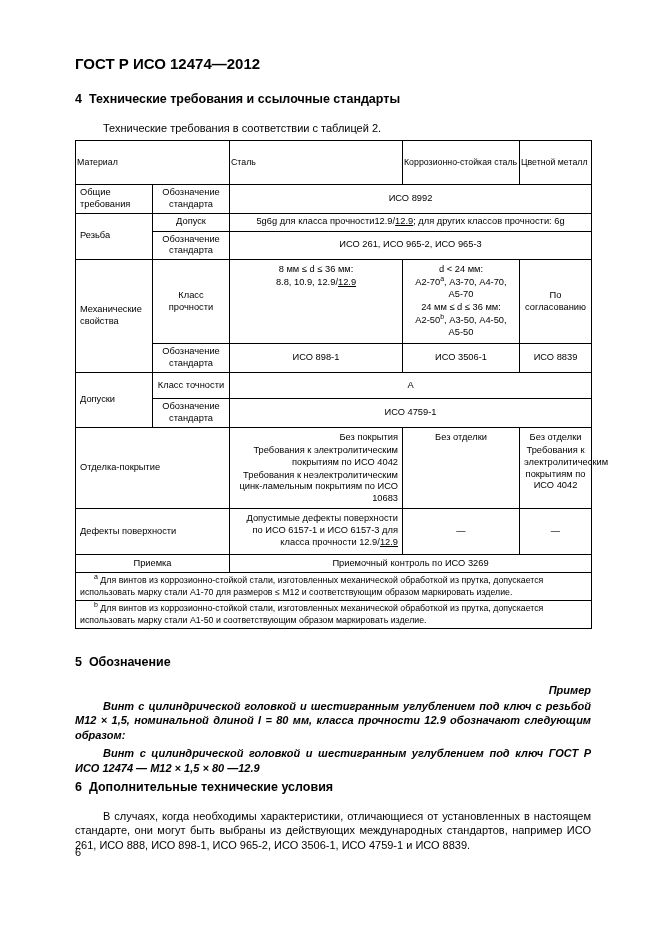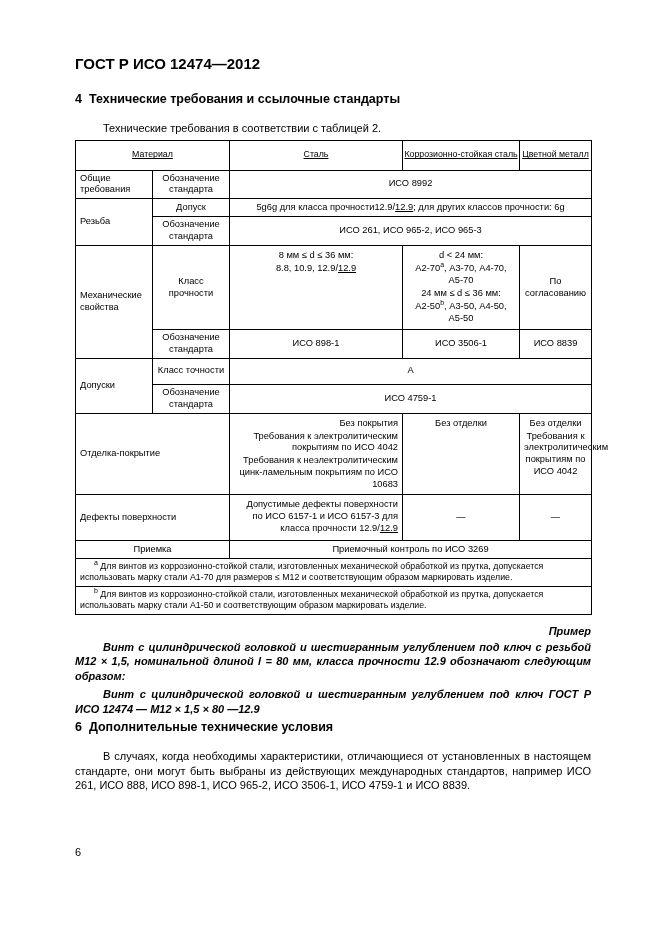--- a/index.html
+++ b/index.html
@@ -24,21 +24,21 @@
 
   .spec-table {
     border-collapse: collapse;
     width: 516px;
     font-size: 9.3px;
     line-height: 1.28;
     border: 1.5px solid #000;
     table-layout: fixed;
   }
   .spec-table td { border: 1px solid #000; padding: 2px 4px; vertical-align: middle; }
-  .spec-table tr.hdr td { text-align: center; font-size: 8.8px; padding: 2px 1px; text-decoration: underline; }
+  .spec-table tr.hdr td { text-align: left; font-size: 8.8px; padding: 16px 1px; }
   .ctr  { text-align: center; }
   .lbl  { text-align: left; padding-left: 5px; }
   .top  { vertical-align: top !important; padding-top: 4px !important; }
   .leftcell { text-align: right; }
   .u { text-decoration: underline; }
   .spec-table sup { font-size: 7px; line-height: 0; }
   .cellblock { margin-bottom: 1px; }
   .fn { font-size: 8.8px; padding: 3px 6px 4px 6px; text-indent: 14px; line-height: 1.3; vertical-align: top; }
 
   .example-label { font-size: 11px; font-weight: bold; font-style: italic; margin: 10px 0 3px 0; text-indent: 28px; text-align: right; }
@@ -160,20 +160,21 @@
       <tr>
         <td colspan="5" class="fn"><sup>a</sup> <span>Для винтов из коррозионно-стойкой стали, изготовленных механической обработкой из прутка, допускается использовать марку стали А1-70 для размеров ≤ М12 и соответствующим образом маркировать изделие.</span></td>
       </tr>
 
       <tr>
         <td colspan="5" class="fn"><sup>b</sup> <span>Для винтов из коррозионно-стойкой стали, изготовленных механической обработкой из прутка, допускается использовать марку стали А1-50 и соответствующим образом маркировать изделие.</span></td>
       </tr>
     </tbody>
   </table>
 
+  <h1 class="section-title s5">5&nbsp;&nbsp;Обозначение</h1>
 
   <div class="example-label">Пример</div>
 
   <p class="example-text">Винт с цилиндрической головкой и шестигранным углублением под ключ с резьбой М12 × 1,5, номинальной длиной l = 80 мм, класса прочности 12.9 обозначают следующим образом:</p>
 
   <p class="designation">Винт с цилиндрической головкой и шестигранным углублением под ключ ГОСТ Р ИСО 12474 — М12 × 1,5 × 80 —12.9</p>
 
   <h1 class="section-title s6-title">6&nbsp;&nbsp;Дополнительные технические условия</h1>
 
   <p class="para justify">В случаях, когда необходимы характеристики, отличающиеся от установленных в настоящем стандарте, они могут быть выбраны из действующих международных стандартов, например ИСО 261, ИСО 888, ИСО 898-1, ИСО 965-2, ИСО 3506-1, ИСО 4759-1 и ИСО 8839.</p>

